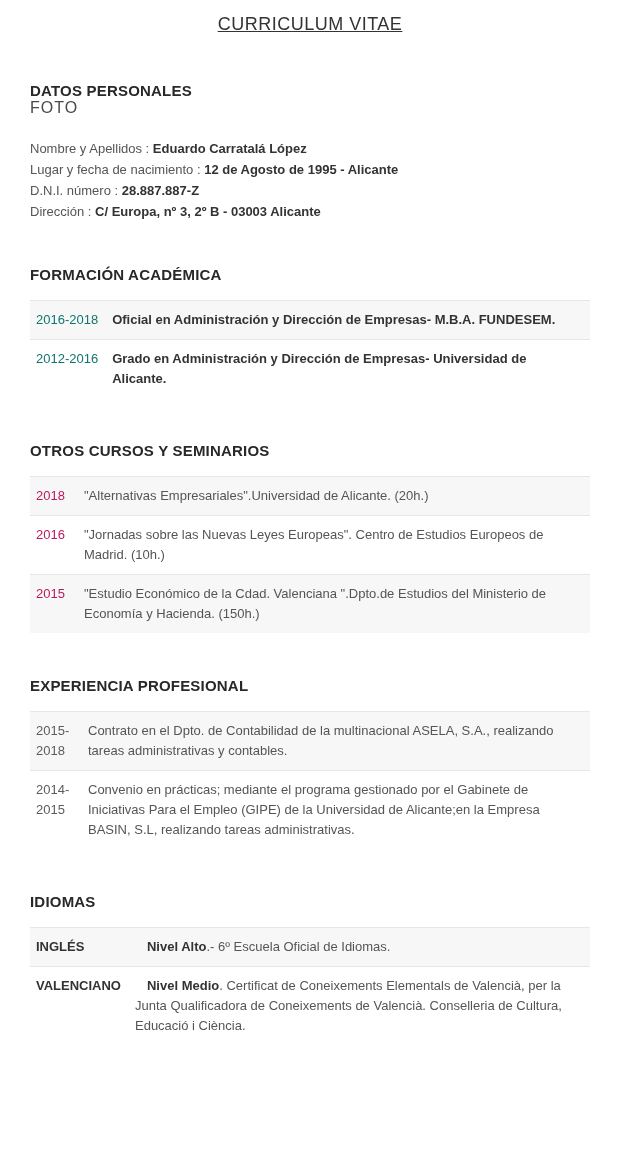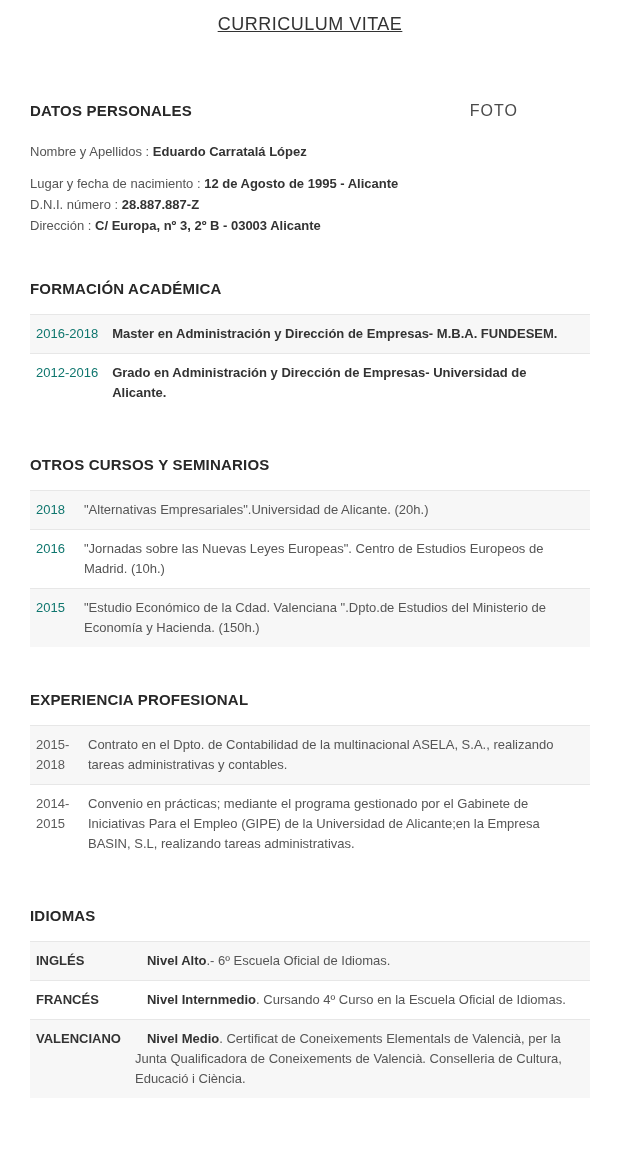--- a/index.html
+++ b/index.html
@@ -28,54 +28,54 @@
     color: #282828;
     letter-spacing: 0.2px;
     margin: 0;
   }
 
   .personal-header {
     display: flex;
     justify-content: space-between;
     align-items: baseline;
     margin-top: 47px;
+    flex-direction: column;
   }
   .foto-label {
     font-size: 16px;
     font-weight: 400;
     color: #4a4a4a;
     letter-spacing: 1px;
     margin-right: 72px;
-    margin-top: 20px;
   }
 
   .personal-lines { margin-top: 21px; font-size: 13px; }
   .pline { line-height: 21px; }
-  .pline-first { margin-bottom: 11px; }
+  .pline-first { margin-bottom: 0; }
   .plabel { color: #555555; }
   .pvalue { color: #333333; font-weight: 700; }
   .email-link { color: #4a72a5; text-decoration: underline; cursor: pointer; }
 
   .section { margin-top: 44px; }
 
   table.cv-table {
     width: 100%;
     border-collapse: collapse;
     font-size: 13px;
     margin-top: 17px;
   }
   .cv-table td {
     padding: 9px 8px 9px 6px;
     border-top: 1px solid #e7e7e7;
     vertical-align: top;
     line-height: 20px;
   }
   .cv-table tr:nth-child(odd) td { background: #f7f7f7; }
   .col-period { width: 74px; color: #0f766e; white-space: nowrap; }
-  .col-year { width: 48px; color: #0f766e; }
+  .col-year { width: 48px; color: #be185d; }
   .col-xp { width: 52px; color: #5c5c5c; }
   .col-lang { width: 96px; color: #333333; font-weight: 700; }
   .cell-bold { color: #333333; font-weight: 700; }
   .cell-text { color: #555555; }
   .lvl { color: #333333; font-weight: 700; padding-left: 12px; }
 </style>
 </head>
 <body>
 
 <div class="page">
@@ -101,21 +101,21 @@
       <span class="plabel">Dirección : </span><span class="pvalue">C/ Europa, nº 3, 2º B - 03003 Alicante</span>
     </div>
   </div>
 
   <div class="section">
     <h2 class="section-heading">FORMACIÓN ACADÉMICA</h2>
     <table class="cv-table">
       <tbody>
           <tr>
         <td class="col-period">2016-2018</td>
-        <td class="cell-bold">Master en Administración y Dirección de Empresas- M.B.A. FUNDESEM.</td>
+        <td class="cell-bold">Oficial en Administración y Dirección de Empresas- M.B.A. FUNDESEM.</td>
       </tr>
       <tr>
         <td class="col-period">2012-2016</td>
         <td class="cell-bold">Grado en Administración y Dirección de Empresas- Universidad de Alicante.</td>
       </tr>
     </tbody>
       </table>
   </div>
 
   <div class="section">
@@ -156,24 +156,20 @@
 
   <div class="section">
     <h2 class="section-heading">IDIOMAS</h2>
     <table class="cv-table">
       <tbody>
           <tr>
         <td class="col-lang">INGLÉS</td>
         <td class="cell-text"><span class="lvl">Nivel Alto</span><span>.- 6º Escuela Oficial de Idiomas.</span></td>
       </tr>
       <tr>
-        <td class="col-lang">FRANCÉS</td>
-        <td class="cell-text"><span class="lvl">Nivel Internmedio</span><span>. Cursando 4º Curso en la Escuela Oficial de Idiomas.</span></td>
-      </tr>
-      <tr>
         <td class="col-lang">VALENCIANO</td>
         <td class="cell-text"><span class="lvl">Nivel Medio</span><span>. Certificat de Coneixements Elementals de Valencià, per la Junta Qualificadora de Coneixements de Valencià. Conselleria de Cultura, Educació i Ciència.</span></td>
       </tr>
     </tbody>
       </table>
   </div>
 
 </div>
 
 </body></html>

